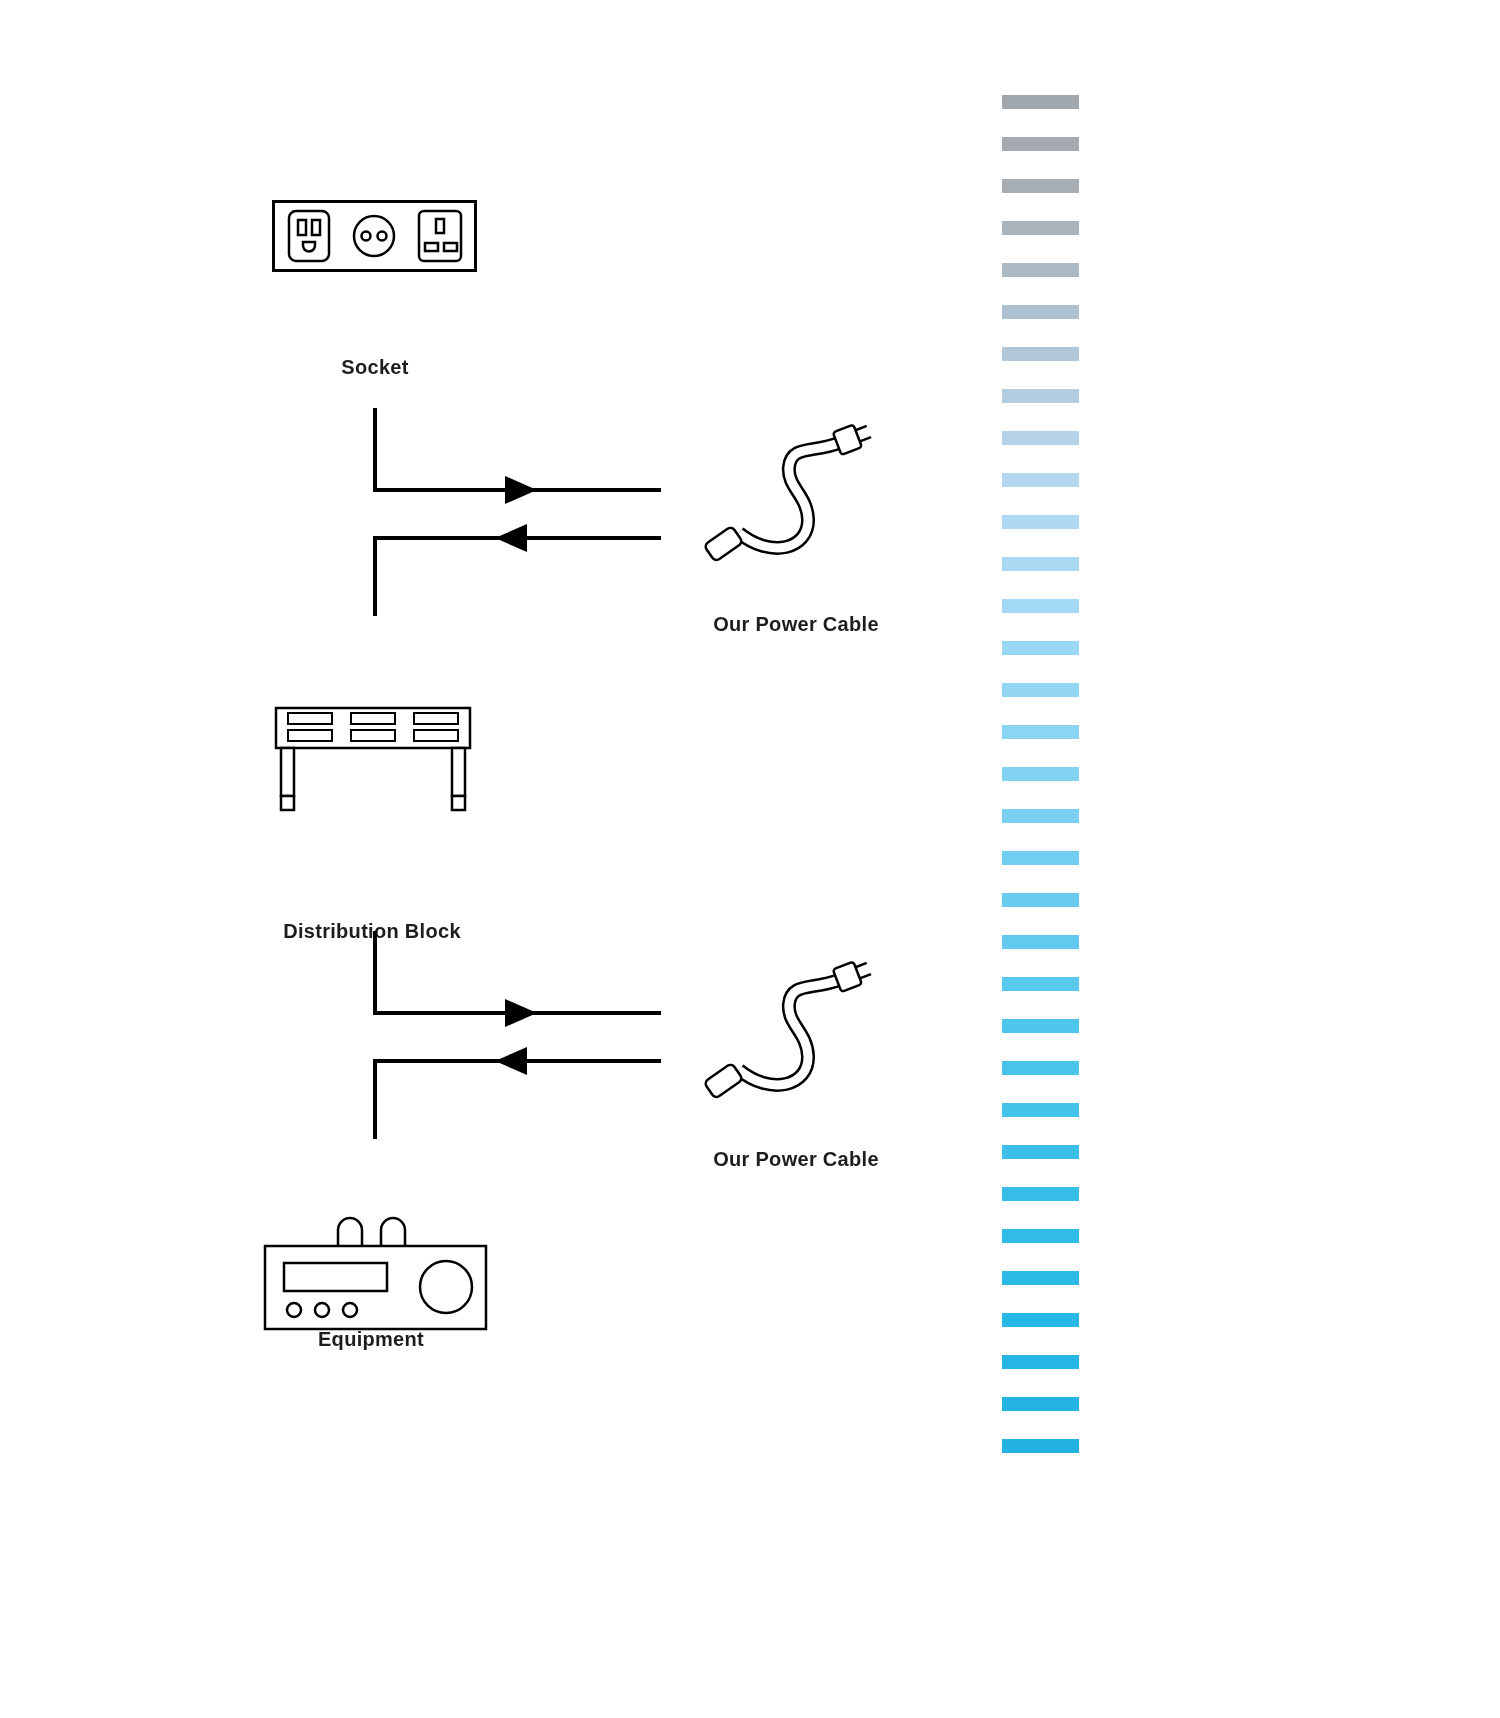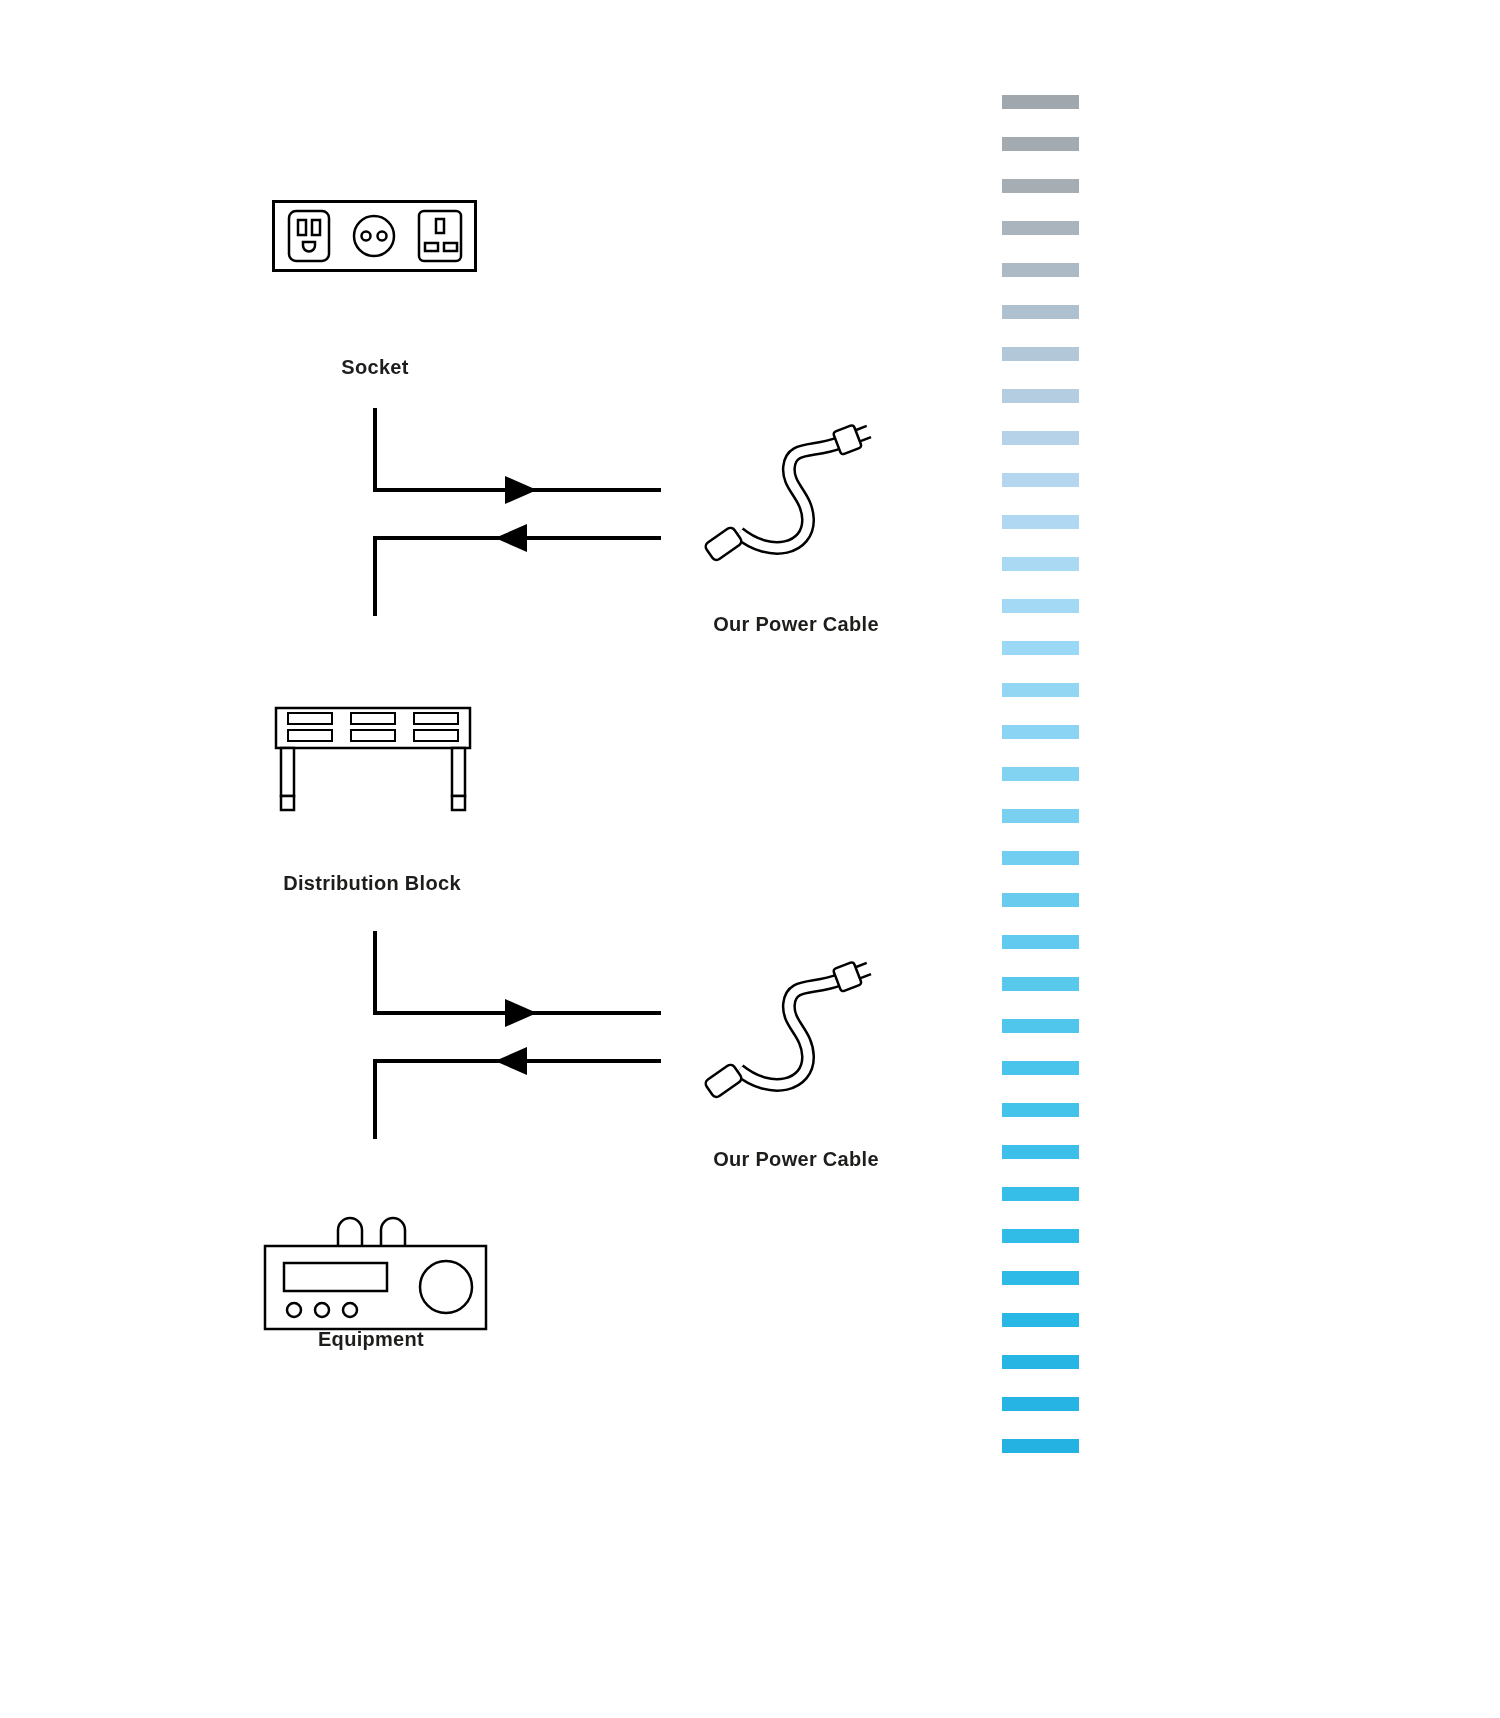--- a/index.html
+++ b/index.html
@@ -88,21 +88,21 @@
     <rect x="140" y="17" width="44" height="11" fill="none" stroke="#000000" stroke-width="2"></rect>
     <rect x="14" y="34" width="44" height="11" fill="none" stroke="#000000" stroke-width="2"></rect>
     <rect x="77" y="34" width="44" height="11" fill="none" stroke="#000000" stroke-width="2"></rect>
     <rect x="140" y="34" width="44" height="11" fill="none" stroke="#000000" stroke-width="2"></rect>
     <rect x="7" y="52" width="13" height="48" fill="#ffffff" stroke="#000000" stroke-width="2.5"></rect>
     <rect x="178" y="52" width="13" height="48" fill="#ffffff" stroke="#000000" stroke-width="2.5"></rect>
     <rect x="7" y="100" width="13" height="14" fill="#ffffff" stroke="#000000" stroke-width="2.5"></rect>
     <rect x="178" y="100" width="13" height="14" fill="#ffffff" stroke="#000000" stroke-width="2.5"></rect>
   </svg>
 
-  <div class="label" style="left:272px; top:872px; width:200px">Distribution Block</div>
+  <div class="label" style="left:272px; top:920px; width:200px">Distribution Block</div>
 
   <svg class="abs" style="left:359px; top:927px" width="310" height="216" viewBox="0 0 310 216">
     <path d="M16 4 V86 H302" fill="none" stroke="#000000" stroke-width="4"></path>
     <polygon points="146,72 178,86 146,100" fill="#000000"></polygon>
     <path d="M302 134 H16 V212" fill="none" stroke="#000000" stroke-width="4"></path>
     <polygon points="136,134 168,120 168,148" fill="#000000"></polygon>
   </svg>
 
   <svg class="abs" style="left:703px; top:952px" width="180" height="155" viewBox="0 0 180 155">
     <path d="M36 118 C68 144 106 134 105 104 C104 80 84 72 86 52 C88 30 110 38 136 28" fill="none" stroke="#000000" stroke-width="14"></path>

